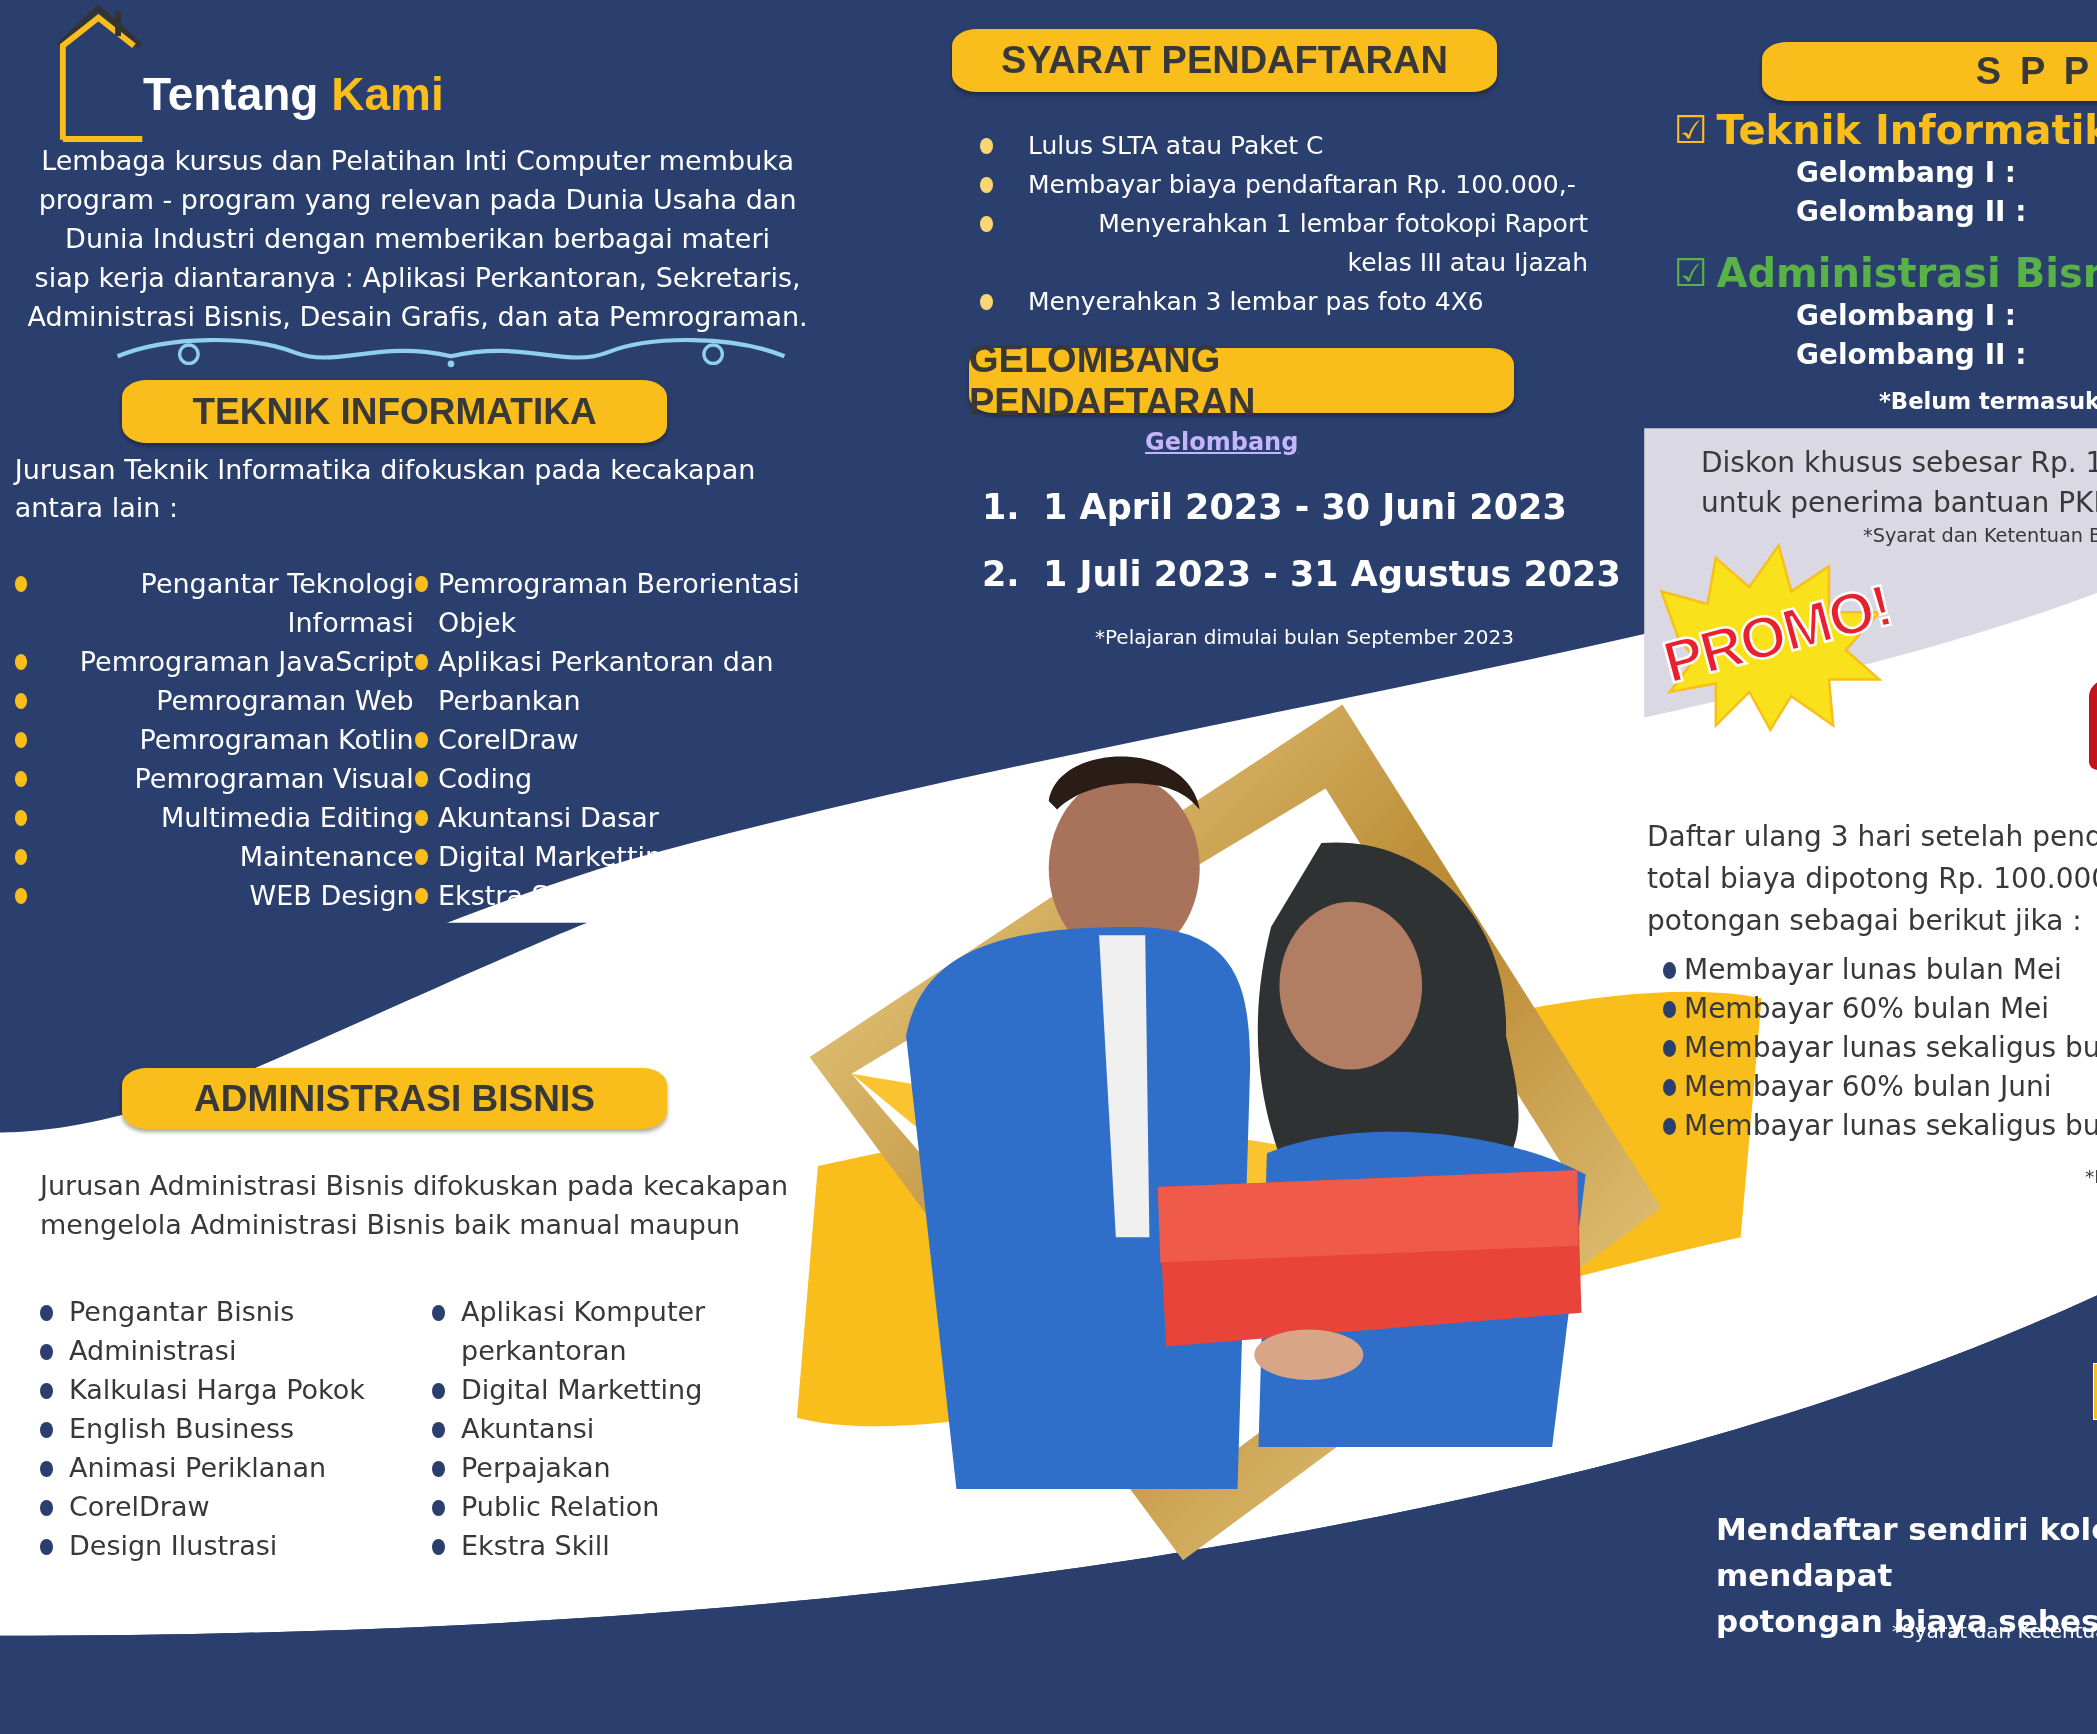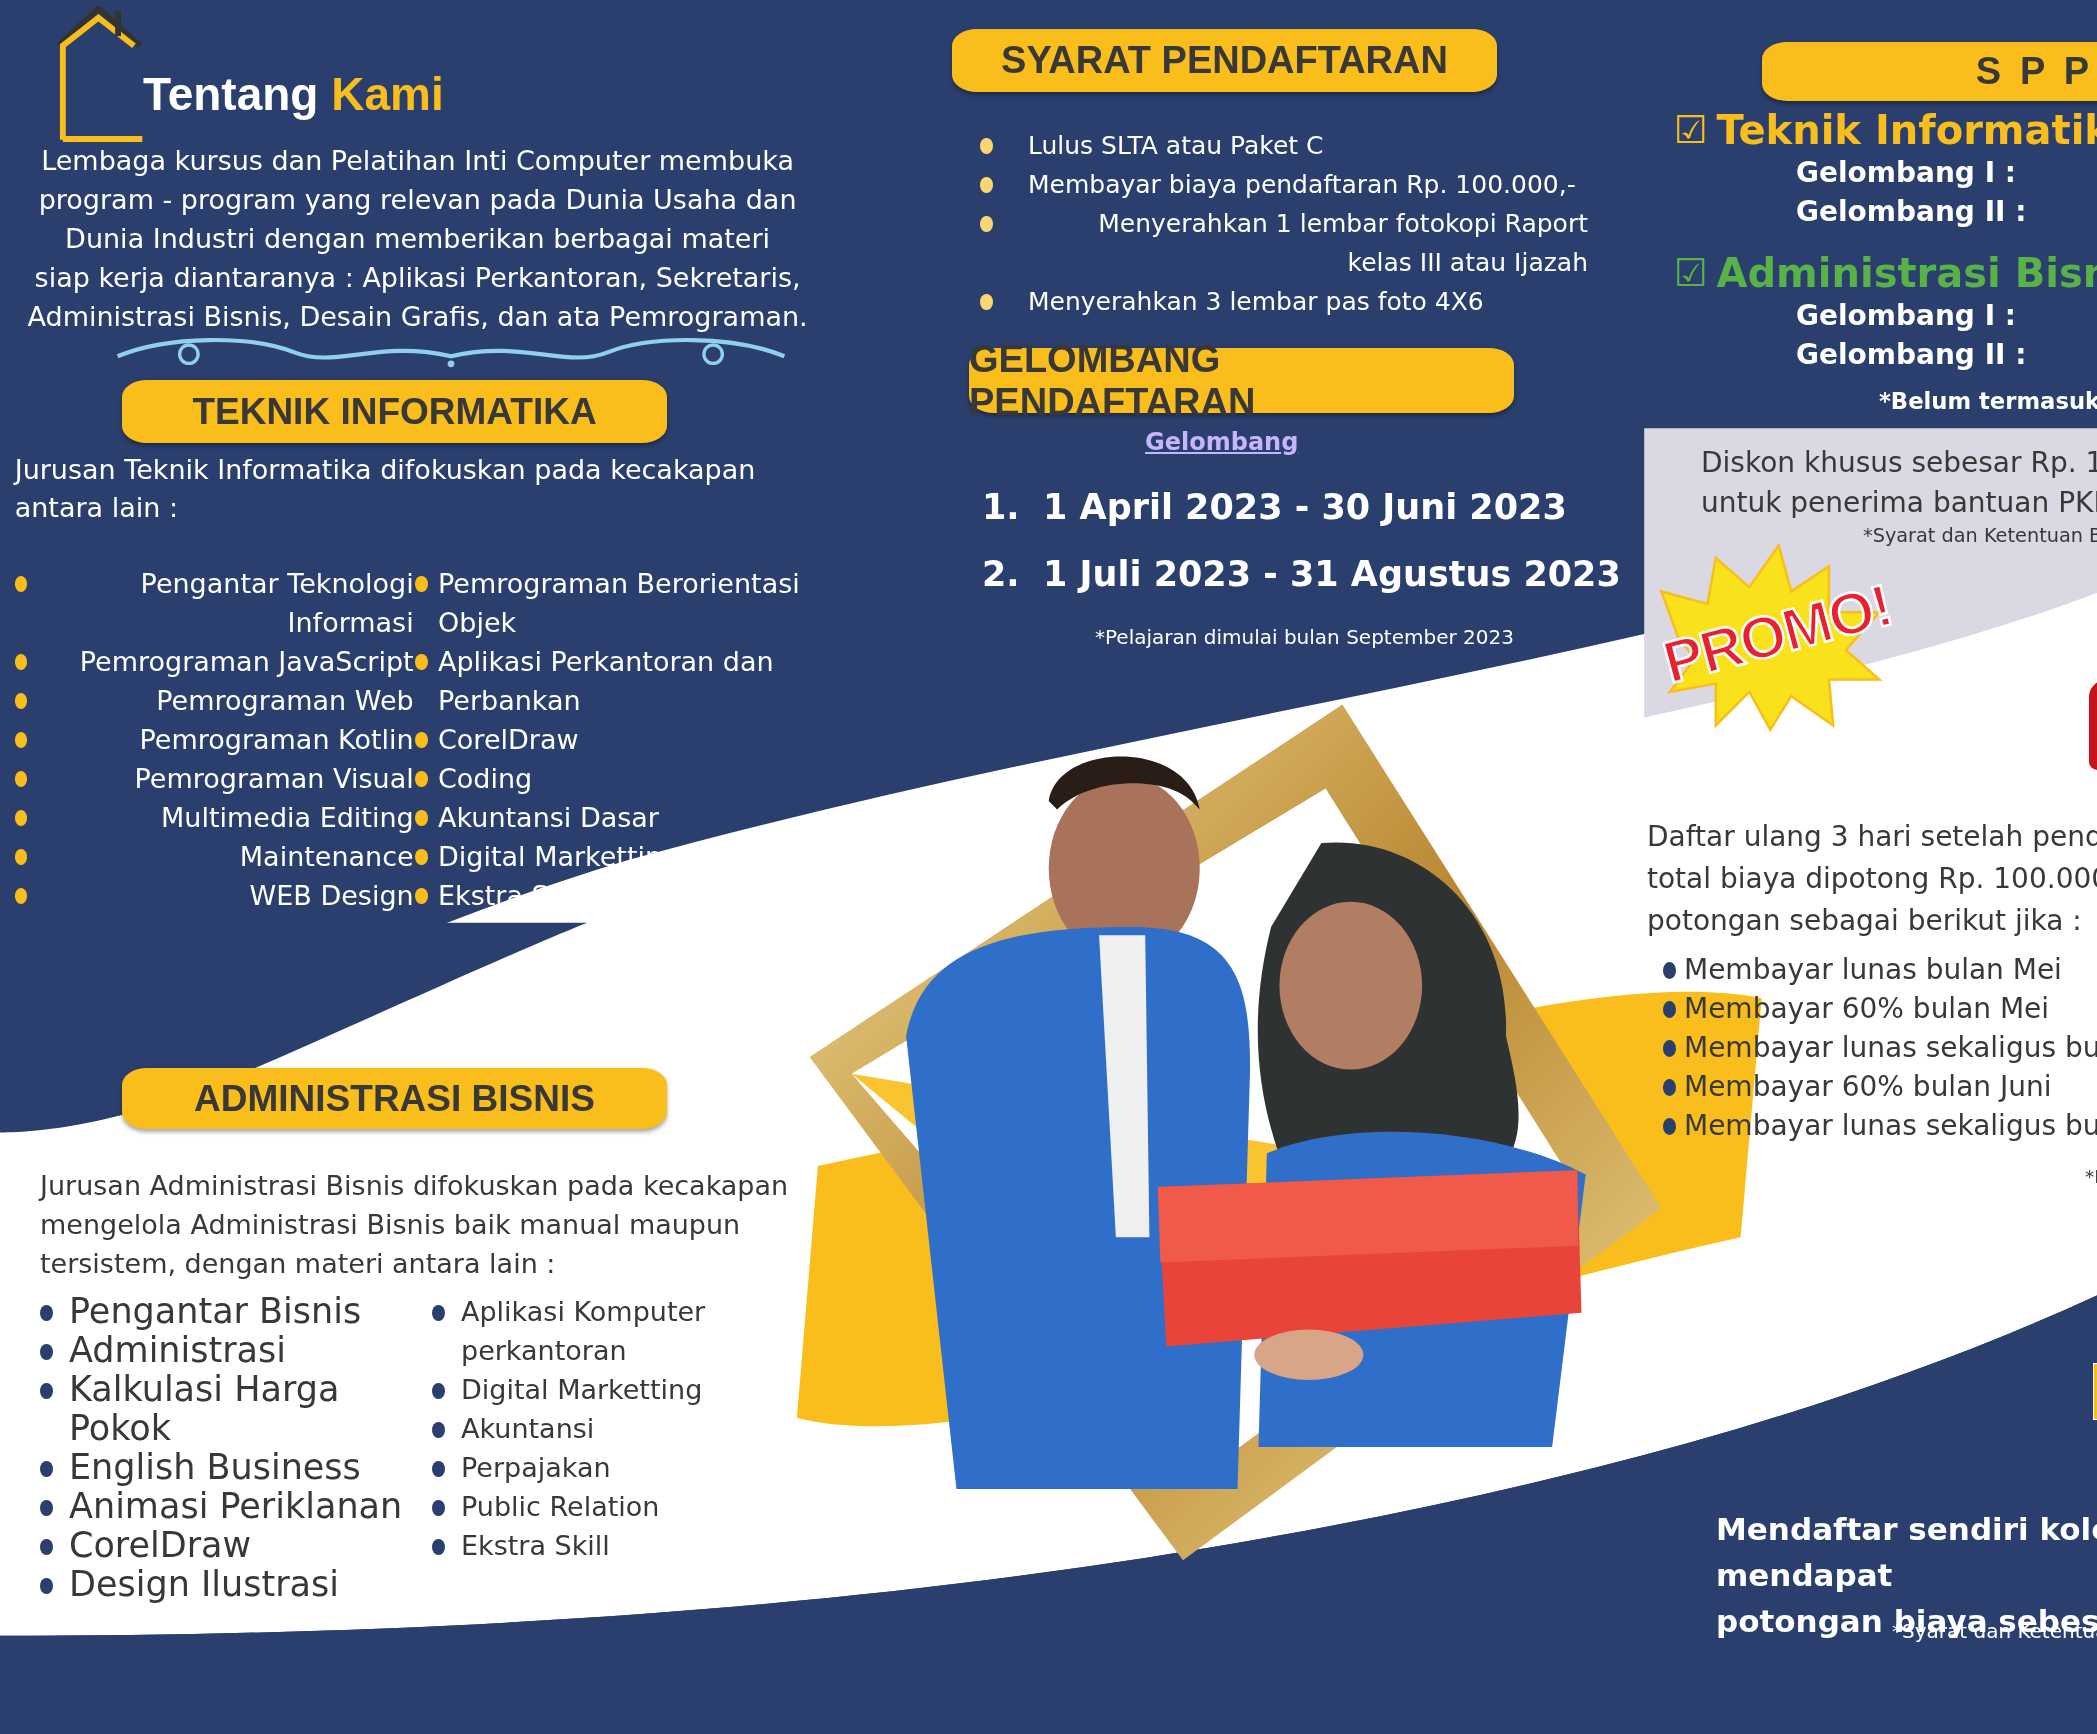--- a/index.html
+++ b/index.html
@@ -83,23 +83,22 @@
   <li style="padding-left:23px;"><span class="dot dot-y" style="top:11.7px;"></span><span>Coding</span></li>
   <li style="padding-left:23px;"><span class="dot dot-y" style="top:11.7px;"></span><span>Akuntansi Dasar</span></li>
   <li style="padding-left:23px;"><span class="dot dot-y" style="top:11.7px;"></span><span>Digital Marketting</span></li>
   <li style="padding-left:23px;"><span class="dot dot-y" style="top:11.7px;"></span><span>Ekstra Skill</span></li>
 </ul>
 
 <div class="pill" style="left:122px;top:1068px;width:545px;height:61px;font-size:37px;">ADMINISTRASI BISNIS</div>
 <div class="abs para dark" style="left:40px;top:1166px;width:759px;font-size:27px;line-height:39px;text-align:justify;">
   <div>Jurusan Administrasi Bisnis difokuskan pada kecakapan</div>
   <div>mengelola  Administrasi  Bisnis   baik  manual  maupun</div>
-  <div>tersistem, dengan materi antara lain :</div>
-</div>
-<ul class="list abs para dark" style="left:40px;top:1292px;width:390px;font-size:35px;line-height:39px;">
+</div>
+<ul class="list abs para dark" style="left:40px;top:1292px;width:390px;font-size:27px;line-height:39px;">
   <li><span class="dot dot-n" style="top:12.6px;"></span><span>Pengantar Bisnis</span></li>
   <li><span class="dot dot-n" style="top:12.6px;"></span><span>Administrasi</span></li>
   <li><span class="dot dot-n" style="top:12.6px;"></span><span>Kalkulasi Harga Pokok</span></li>
   <li><span class="dot dot-n" style="top:12.6px;"></span><span>English Business</span></li>
   <li><span class="dot dot-n" style="top:12.6px;"></span><span>Animasi Periklanan</span></li>
   <li><span class="dot dot-n" style="top:12.6px;"></span><span>CorelDraw</span></li>
   <li><span class="dot dot-n" style="top:12.6px;"></span><span>Design Ilustrasi</span></li>
 </ul>
 <ul class="list abs para dark" style="left:432px;top:1292px;width:302px;font-size:27px;line-height:39px;">
   <li><span class="dot dot-n" style="top:12.6px;"></span><span>Aplikasi Komputer perkantoran</span></li>

